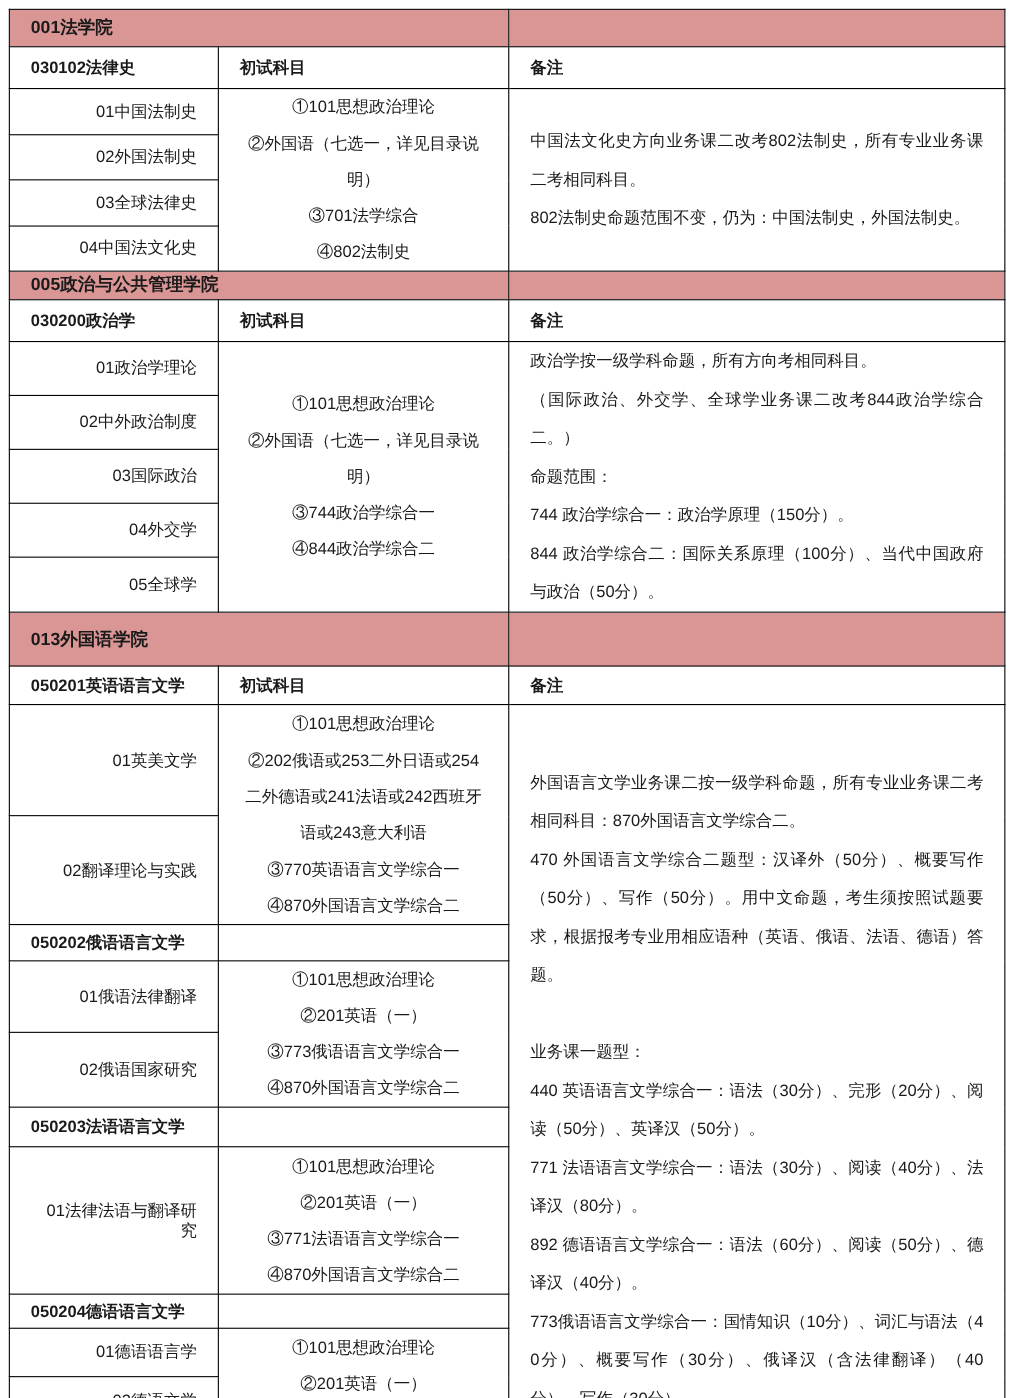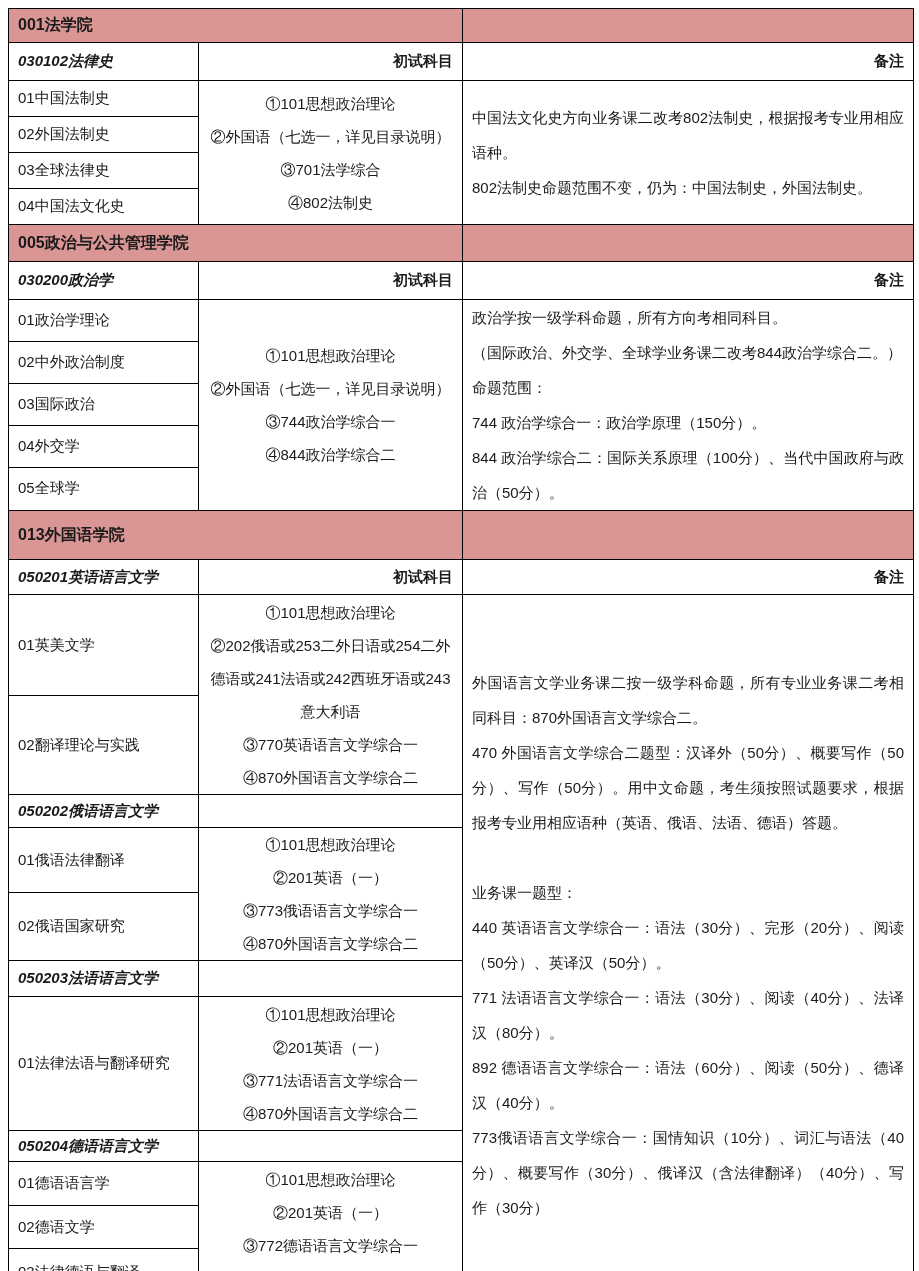--- a/index.html
+++ b/index.html
@@ -11,34 +11,34 @@
   }
   .doc { position: absolute; left: 8px; top: 8px; }
   table.adm {
     border-collapse: collapse; table-layout: fixed; width: 905px;
   }
   col.c1 { width: 190px; }
   col.c2 { width: 264px; }
   col.c3 { width: 451px; }
   td {
     border: 1px solid var(--border);
-    padding: 0 9px;
+    padding: 0 19px;
     font-size: 15px;
     vertical-align: middle;
     overflow: hidden;
     word-break: break-all;
   }
   td.pink { background: var(--pink); font-weight: 700; font-size: 16px; }
-  td.prog { font-weight: 700; font-style: italic; }
-  td.chead { font-weight: 700; text-align: right; }
+  td.prog { font-weight: 700; }
+  td.chead { font-weight: 700; text-align: left; }
   td.subjects p { margin: 0; line-height: 33px; text-align: center; }
   td.notes { vertical-align: middle; }
   td.notes p { margin: 0; line-height: 35px; text-align: justify; }
   td.notes p:empty { min-height: 35px; }
-  td.dir { text-align: left; }
+  td.dir { text-align: right; }
 </style>
 </head>
 <body>
 
 <div class="doc">
 <table class="adm">
   <colgroup>
         <col class="c1">
         <col class="c2">
         <col class="c3">
@@ -56,35 +56,35 @@
   </tr>
   <tr style="height:36px">
     <td class="dir">01中国法制史</td>
     <td class="subjects" rowspan="4">
       <p>①101思想政治理论</p>
       <p>②外国语（七选一，详见目录说明）</p>
       <p>③701法学综合</p>
       <p>④802法制史</p>
     </td>
     <td class="notes" rowspan="4">
-      <p>中国法文化史方向业务课二改考802法制史，根据报考专业用相应语种。</p>
+      <p>中国法文化史方向业务课二改考802法制史，所有专业业务课二考相同科目。</p>
       <p>802法制史命题范围不变，仍为：中国法制史，外国法制史。</p>
     </td>
   </tr>
   <tr style="height:36px">
           <td class="dir">02外国法制史</td>
         </tr>
   <tr style="height:36px">
           <td class="dir">03全球法律史</td>
         </tr>
   <tr style="height:36px">
           <td class="dir">04中国法文化史</td>
         </tr>
 
-  <tr style="height:37px">
+  <tr style="height:26px">
     <td class="pink" colspan="2">005政治与公共管理学院</td>
     <td class="pink"></td>
   </tr>
   <tr style="height:38px">
     <td class="prog">030200政治学</td>
     <td class="chead">初试科目</td>
     <td class="chead">备注</td>
   </tr>
   <tr style="height:40px">
     <td class="dir">01政治学理论</td>

